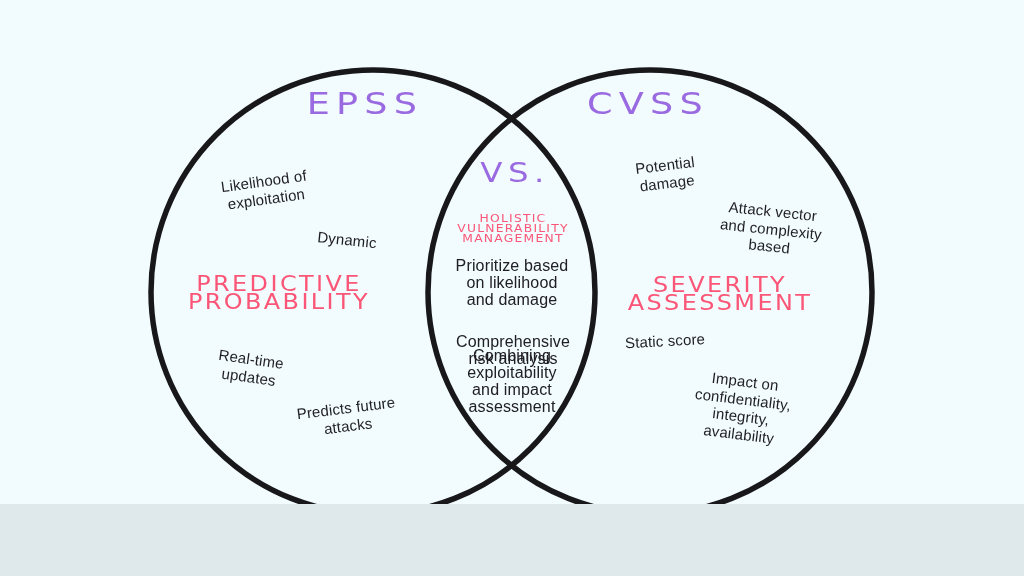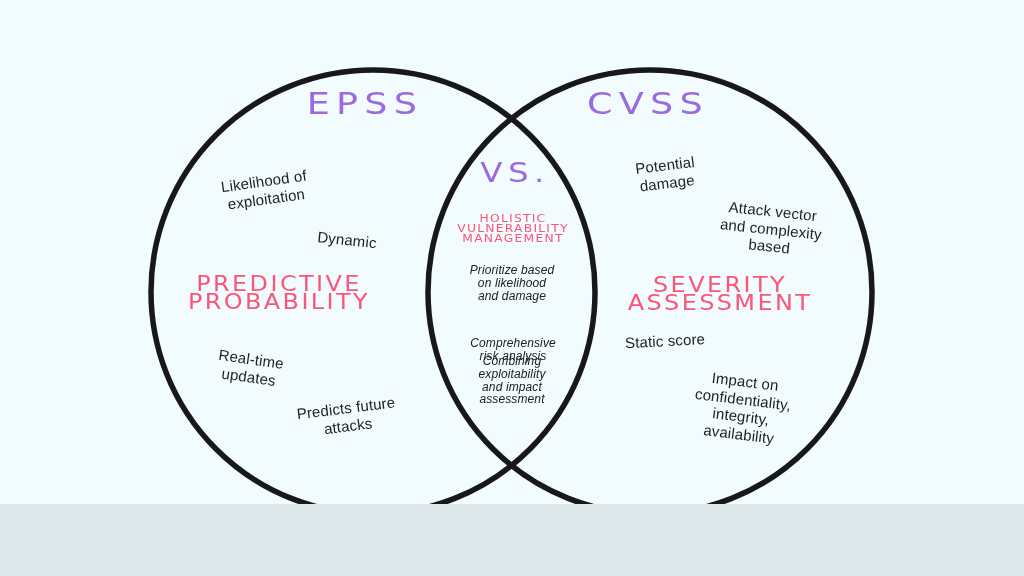--- a/index.html
+++ b/index.html
@@ -30,25 +30,24 @@
   .display{
     font-family:"DejaVu Sans",sans-serif;
     font-weight:400;
     letter-spacing:.17em;
     line-height:.84;
     white-space:pre-line;
   }
   .purple{color:var(--purple);}
   .pink{color:var(--pink);}
   .body-text{
-    font-size:12px;
+    font-size:16px;
     line-height:1.07;
     letter-spacing:.01em;
     color:#202024;
-    font-style:italic;
   }
   .side{font-size:15px;color:#1f1f23;}
 </style>
 </head>
 <body>
 
 <div class="stage">
 
   <svg width="1024" height="576" viewBox="0 0 1024 576" aria-hidden="true">
     <circle cx="373" cy="292" r="222" fill="none" stroke="#18181b" stroke-width="5.5"></circle>

